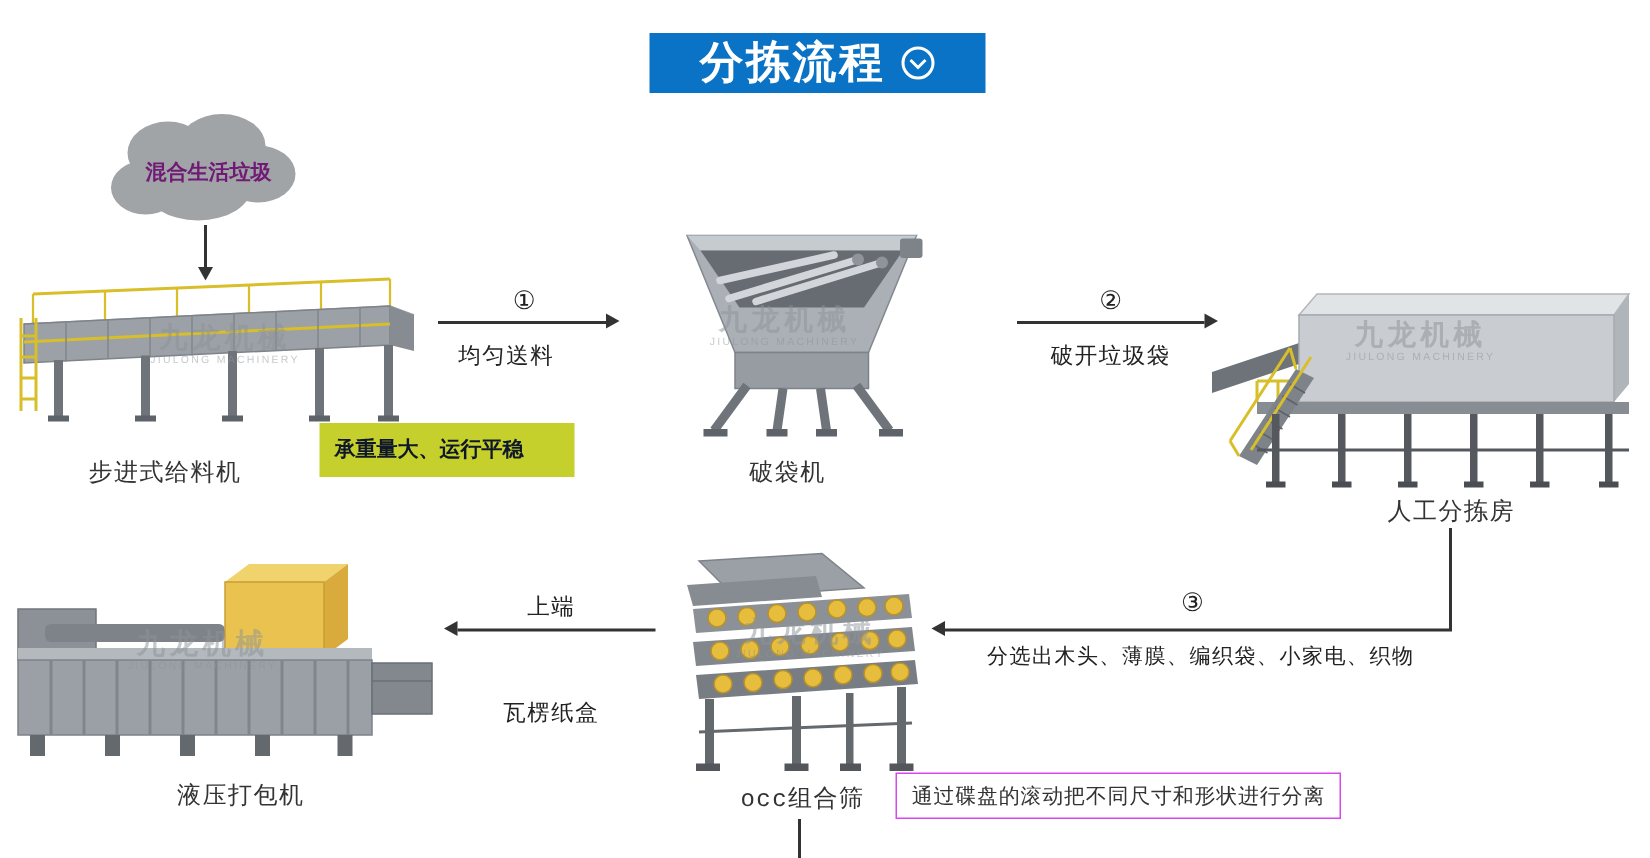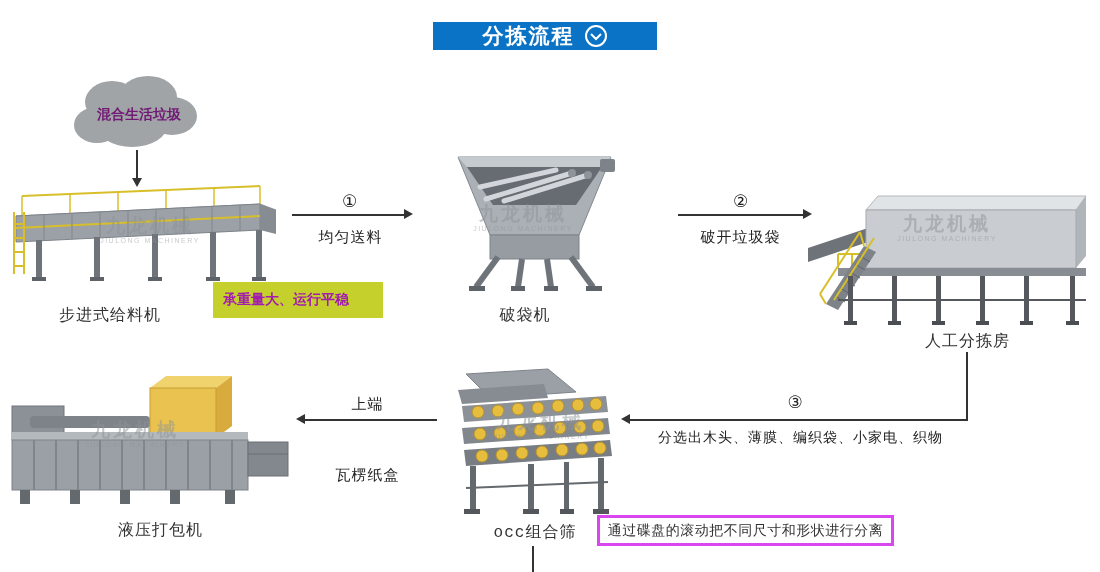--- a/index.html
+++ b/index.html
@@ -1,22 +1,22 @@
 <!DOCTYPE html>
 <html><head>
 <meta charset="utf-8">
 <style>
   * { margin:0; padding:0; box-sizing:border-box; }
   body { background:#ffffff; font-family:"Liberation Sans","DejaVu Sans",sans-serif; }
   .stage { position:relative; width:1100px; height:572px; background:#ffffff; overflow:hidden; }
 
   .header {
-    position:absolute; left:433px; top:22px; width:224px; height:28px;
+    position:absolute; left:433px; top:22px; width:224px; height:40px;
     background:#0a73c5; color:#fff; display:flex; align-items:center; justify-content:center;
-    gap:9px; font-size:21px; font-weight:bold; letter-spacing:2px;
+    gap:9px; font-size:29px; font-weight:bold; letter-spacing:2px;
   }
   .header svg { display:block; }
 
   .cloud-wrap { position:absolute; left:70px; top:72px; width:132px; height:84px; }
   .cloud-label {
     position:absolute; left:84px; top:106px; width:110px; text-align:center;
     font-size:14px; font-weight:bold; color:#701a75;
   }
 
   .line-h { position:absolute; height:2px; background:#333; }
@@ -26,25 +26,25 @@
   .ah-down  { position:absolute; width:0; height:0; border-top:9px solid #333; border-left:5px solid transparent; border-right:5px solid transparent; }
 
   .flow-num   { position:absolute; text-align:center; font-size:17px; color:#222; }
   .flow-label { position:absolute; text-align:center; font-size:15px; color:#222; letter-spacing:1px; }
 
   .machine { position:absolute; }
   .machine-label { position:absolute; text-align:center; font-size:16px; color:#333; letter-spacing:1px;font-family:Liberation Mono, monospace; }
 
   .note-yellow {
     position:absolute; left:213px; top:282px; width:170px; background:#c6d02c;
-    color:#a21caf; font-size:14px; font-weight:bold; line-height:1.7; padding:6px 10px;
+    color:#0f172a; font-size:14px; font-weight:bold; line-height:1.7; padding:6px 10px;
   }
   .note-box {
     position:absolute; left:597px; top:515px; width:297px; height:31px;
-    border:3px solid #d946ef; background:#fff; color:#333; font-size:14px;
+    border:1px solid #d946ef; background:#fff; color:#333; font-size:14px;
     display:flex; align-items:center; justify-content:center; letter-spacing:0.5px;
   }
 
   .wm { position:absolute; text-align:center; color:#8d9398; opacity:0.5; pointer-events:none; line-height:1.1; }
   .wm .zh { font-size:19px; font-weight:bold; letter-spacing:3px; }
   .wm .en { font-size:7px; letter-spacing:1.5px; }
 </style>
 </head>
 <body>
 
@@ -126,21 +126,21 @@
   </div>
   <div class="machine-label" style="left:40px; top:305px; width:140px;">步进式给料机</div>
 
   <div class="note-yellow">
     <div>承重量大、运行平稳</div>
   </div>
 
   <div class="flow-num" style="left:292px; top:191px; width:115px;">①</div>
   <div class="line-h" style="left:292px; top:214px; width:112px;"></div>
   <div class="ah-right" style="left:404px; top:209px;"></div>
-  <div class="flow-label" style="left:293px; top:228px; width:115px;text-align:center;">均匀送料</div>
+  <div class="flow-label" style="left:280px; top:228px; width:115px;text-align:center;">均匀送料</div>
 
   <div class="machine" style="left:452px; top:143px;">
     <svg viewBox="0 0 165 150" width="165" height="150">
       <polygon points="6,14 159,14 127,92 38,92" fill="#aab0b5" stroke="#82888e"></polygon>
       <polygon points="6,14 159,14 150,24 15,24" fill="#c6cbd0"></polygon>
       <polygon points="15,24 150,24 124,62 41,62" fill="#666c72"></polygon>
       <g stroke="#d2d6da" stroke-width="5" stroke-linecap="round">
         <line x1="34" y1="56" x2="120" y2="30"></line>
           <line x1="52" y1="58" x2="136" y2="32"></line>
         <line x1="28" y1="44" x2="104" y2="27"></line>

